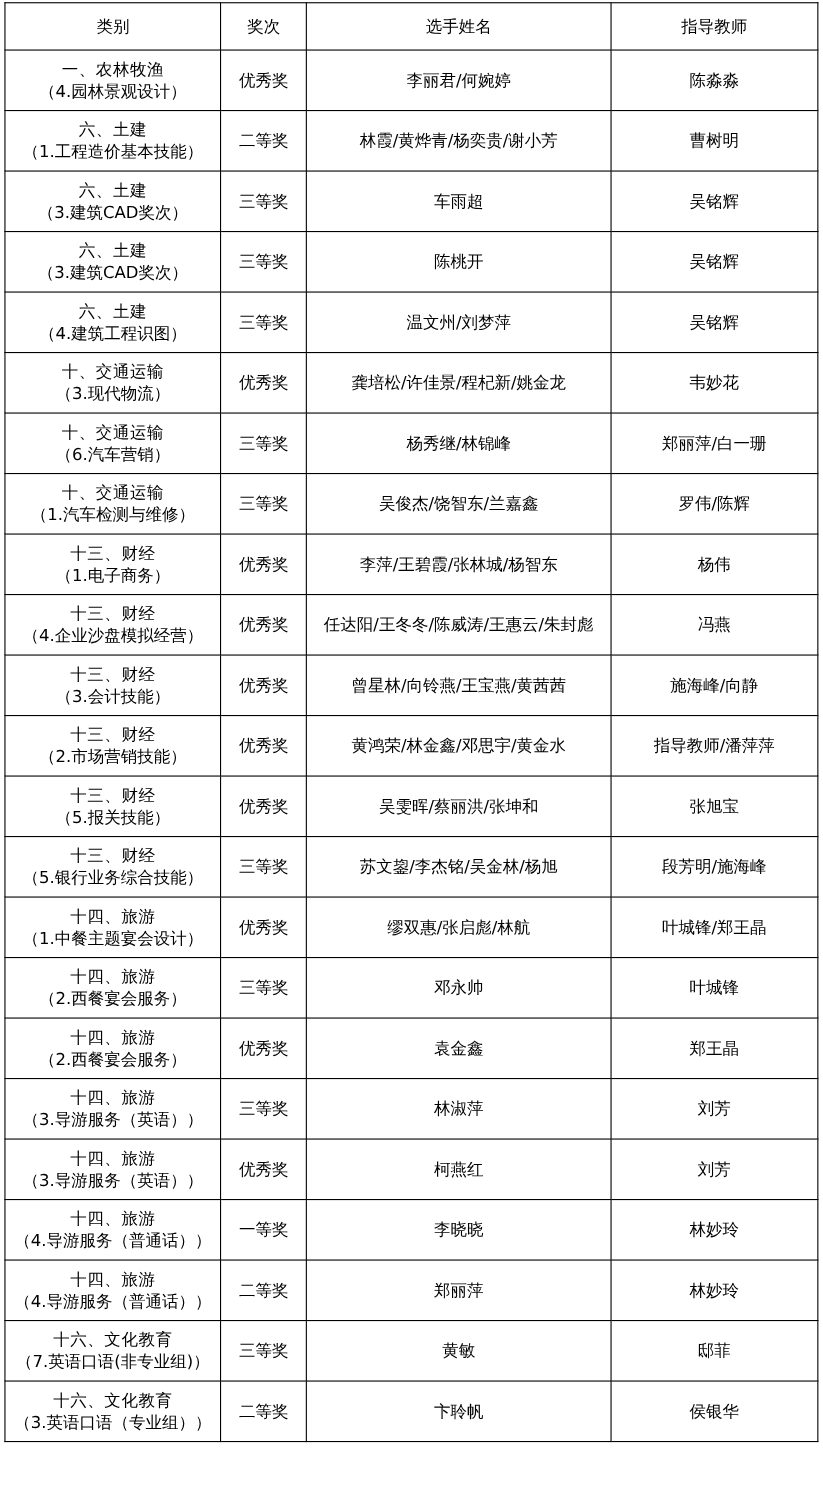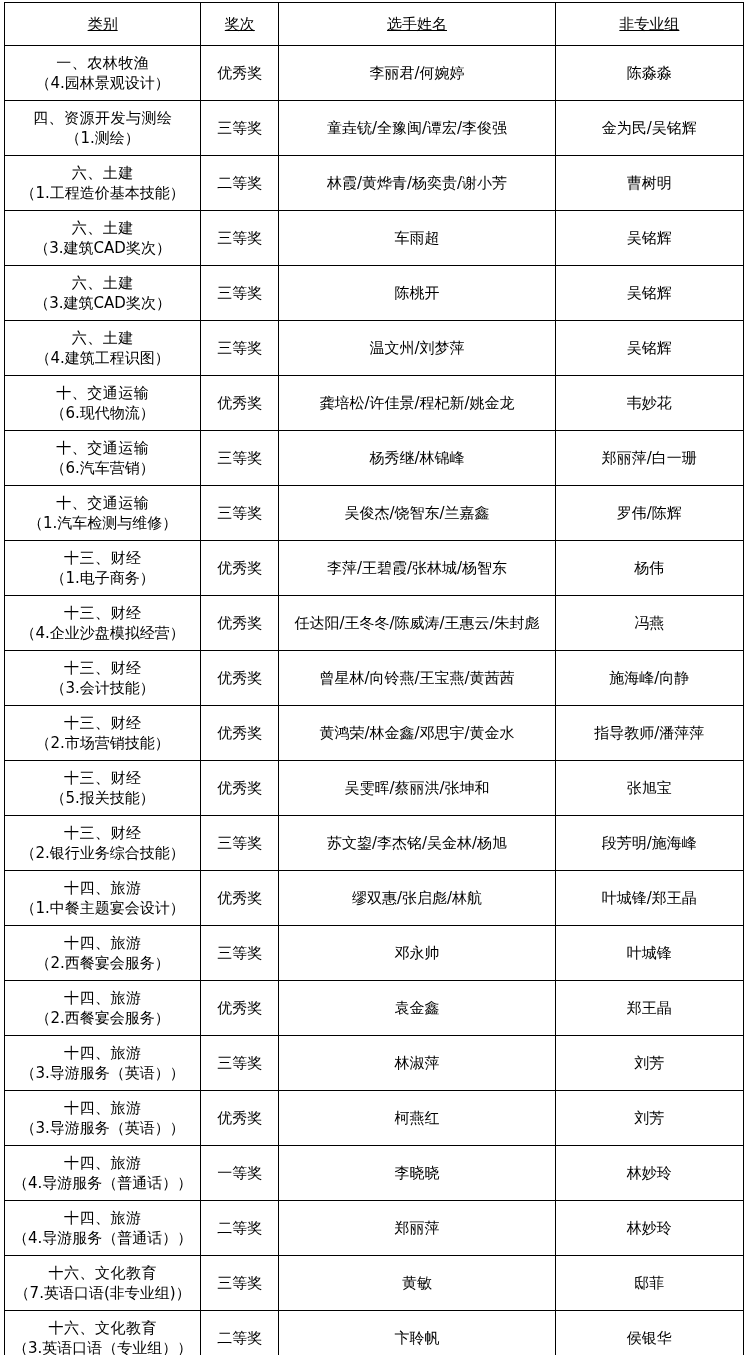--- a/index.html
+++ b/index.html
@@ -34,21 +34,20 @@
     word-break: break-all;
   }
   col.c-cat   { width: 196px; }
   col.c-award { width: 78px; }
   col.c-name  { width: 276px; }
   col.c-coach { width: 188px; }
 
   thead td {
     height: 34px;
     font-size: 15px;
-    text-decoration: underline;
   }
   .cat-cell {
     padding: 3px 2px;
     font-size: 15px;
   }
   .cat-line1 {
     display: block;
     letter-spacing: 0.5px;
   }
   .cat-line2 {
@@ -71,44 +70,35 @@
       <col class="c-cat">
       <col class="c-award">
       <col class="c-name">
       <col class="c-coach">
     </colgroup>
     <thead>
       <tr>
         <td>类别</td>
         <td>奖次</td>
         <td>选手姓名</td>
-        <td>非专业组</td>
+        <td>指导教师</td>
       </tr>
     </thead>
     <tbody>
 
       <tr class="row-tall">
         <td class="cat-cell">
           <span class="cat-line1">一、农林牧渔</span>
           <span class="cat-line2">（4.园林景观设计）</span>
         </td>
         <td class="award-cell">优秀奖</td>
         <td class="name-cell">李丽君/何婉婷</td>
         <td class="coach-cell">陈淼淼</td>
       </tr>
 
-      <tr class="row-tall">
-        <td class="cat-cell">
-          <span class="cat-line1">四、资源开发与测绘</span>
-          <span class="cat-line2">（1.测绘）</span>
-        </td>
-        <td class="award-cell">三等奖</td>
-        <td class="name-cell">童垚铳/全豫闽/谭宏/李俊强</td>
-        <td class="coach-cell">金为民/吴铭辉</td>
-      </tr>
 
       <tr class="row-tall">
         <td class="cat-cell">
           <span class="cat-line1">六、土建</span>
           <span class="cat-line2">（1.工程造价基本技能）</span>
         </td>
         <td class="award-cell">二等奖</td>
         <td class="name-cell">林霞/黄烨青/杨奕贵/谢小芳</td>
         <td class="coach-cell">曹树明</td>
       </tr>
@@ -139,21 +129,21 @@
           <span class="cat-line2">（4.建筑工程识图）</span>
         </td>
         <td class="award-cell">三等奖</td>
         <td class="name-cell">温文州/刘梦萍</td>
         <td class="coach-cell">吴铭辉</td>
       </tr>
 
       <tr class="row-tall">
         <td class="cat-cell">
           <span class="cat-line1">十、交通运输</span>
-          <span class="cat-line2">（6.现代物流）</span>
+          <span class="cat-line2">（3.现代物流）</span>
         </td>
         <td class="award-cell">优秀奖</td>
         <td class="name-cell">龚培松/许佳景/程杞新/姚金龙</td>
         <td class="coach-cell">韦妙花</td>
       </tr>
 
       <tr class="row-tall">
         <td class="cat-cell">
           <span class="cat-line1">十、交通运输</span>
           <span class="cat-line2">（6.汽车营销）</span>
@@ -219,21 +209,21 @@
           <span class="cat-line2">（5.报关技能）</span>
         </td>
         <td class="award-cell">优秀奖</td>
         <td class="name-cell">吴雯晖/蔡丽洪/张坤和</td>
         <td class="coach-cell">张旭宝</td>
       </tr>
 
       <tr class="row-tall">
         <td class="cat-cell">
           <span class="cat-line1">十三、财经</span>
-          <span class="cat-line2">（2.银行业务综合技能）</span>
+          <span class="cat-line2">（5.银行业务综合技能）</span>
         </td>
         <td class="award-cell">三等奖</td>
         <td class="name-cell">苏文鋆/李杰铭/吴金林/杨旭</td>
         <td class="coach-cell">段芳明/施海峰</td>
       </tr>
 
       <tr class="row-tall">
         <td class="cat-cell">
           <span class="cat-line1">十四、旅游</span>
           <span class="cat-line2">（1.中餐主题宴会设计）</span>

